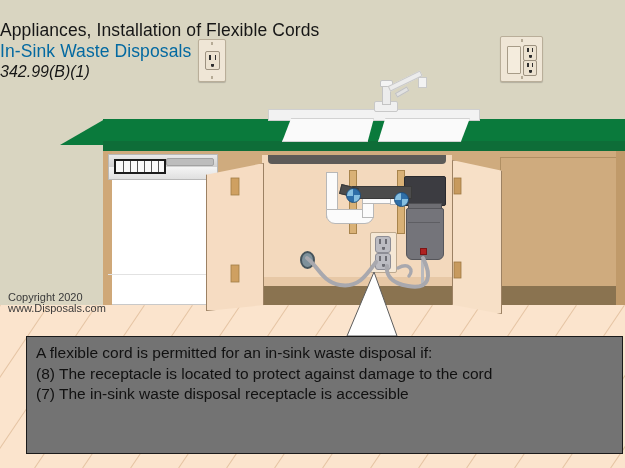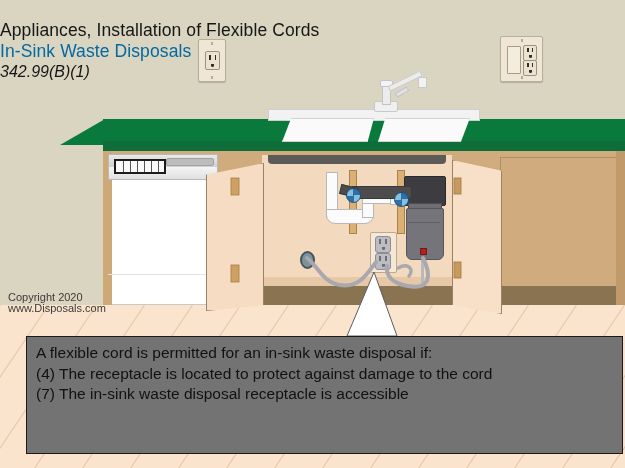--- a/index.html
+++ b/index.html
@@ -290,17 +290,17 @@
   <div class="door-left"></div>
   <div class="door-right"></div>
 
   <div class="copy">
     <div>Copyright 2020</div>
     <div>www.Disposals.com</div>
   </div>
 
   <div class="callout">
     <div>A flexible cord is permitted for an in-sink waste disposal if:</div>
-    <div>(4) The receptacle is located to protect against damage to the cord</div>
+    <div>(8) The receptacle is located to protect against damage to the cord</div>
     <div>(7) The in-sink waste disposal receptacle is accessible</div>
   </div>
 
 </div>
 
 </body></html>

